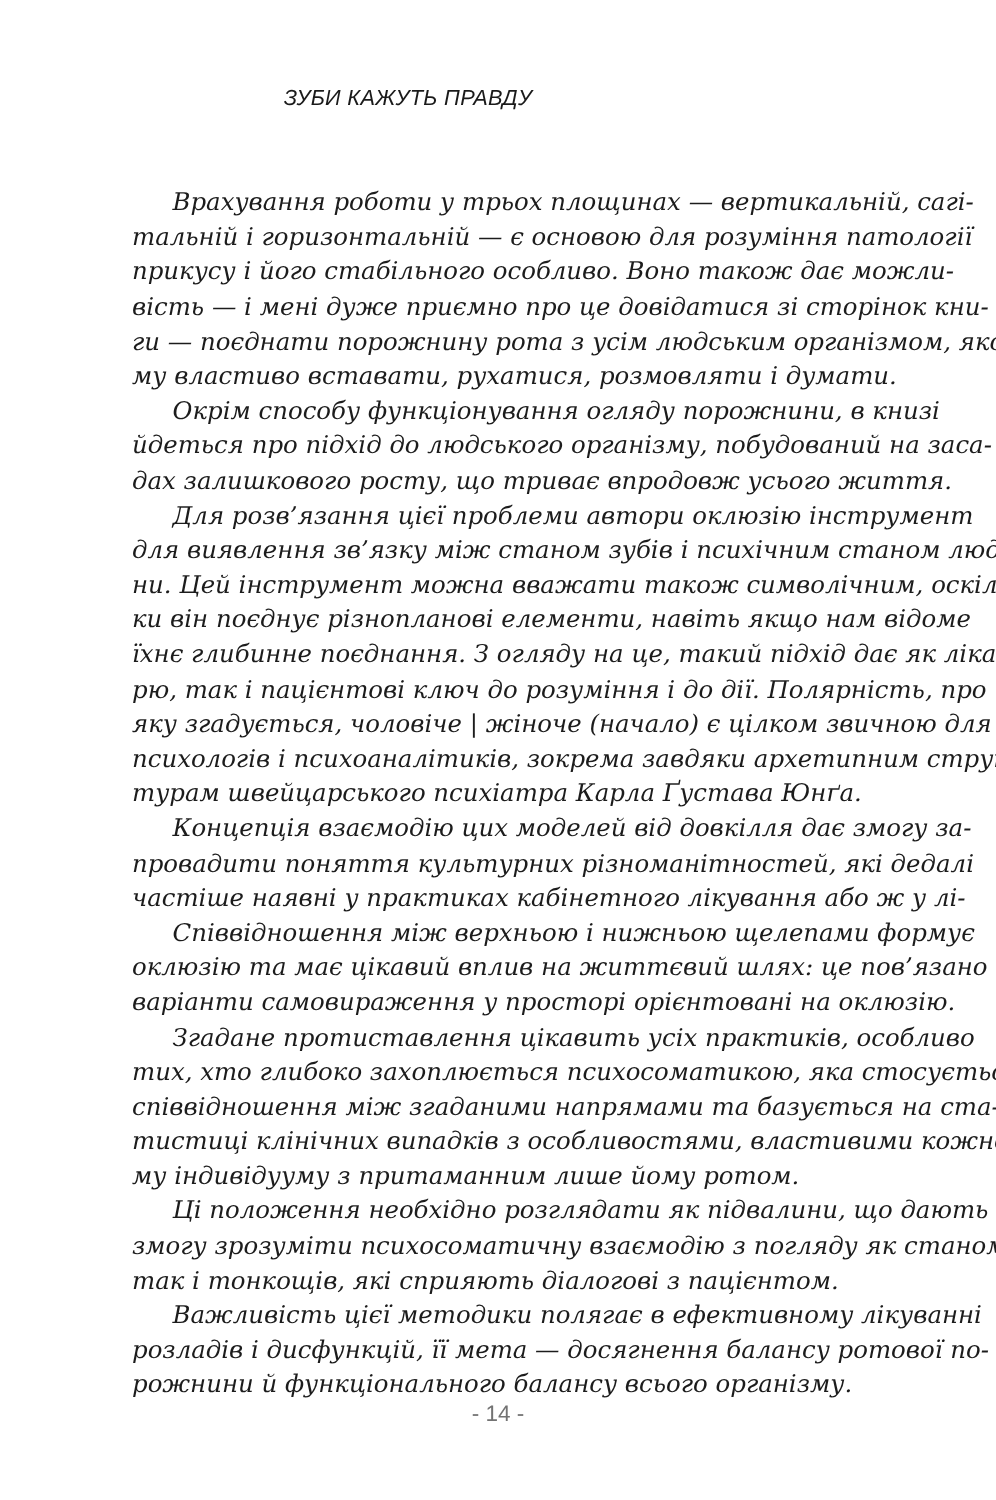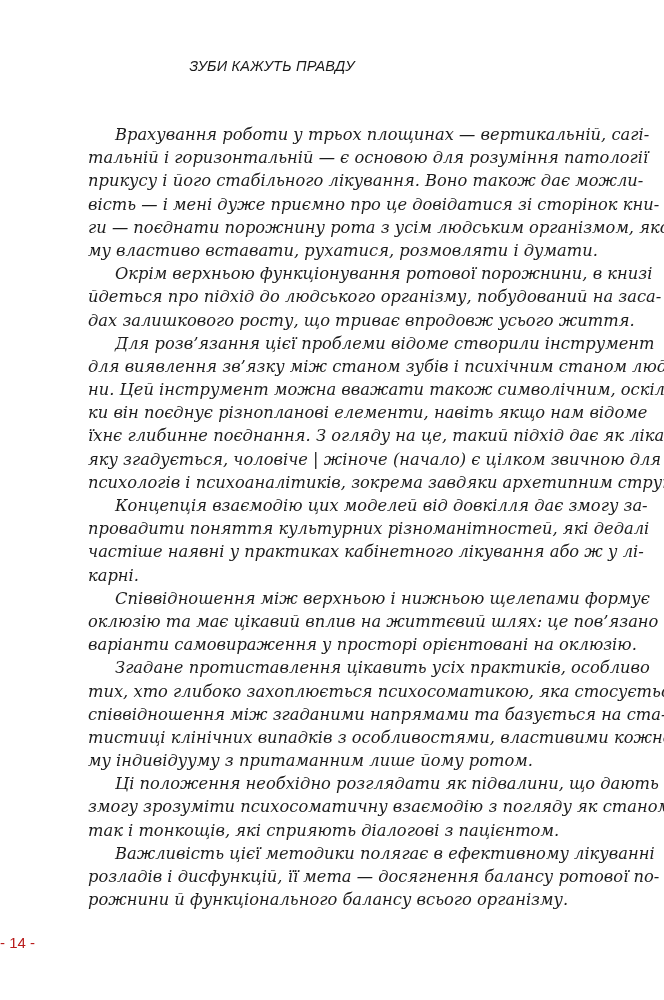--- a/index.html
+++ b/index.html
@@ -34,58 +34,60 @@
       text-align: justify;
       text-align-last: justify;
       height: 23.2px;
       overflow: visible;
     }
     .line.first { padding-left: 27px; }
     .line.last { text-align-last: left; font-style: italic; }
     .folio {
       position: absolute;
       top: 934px; left: 0; width: 664px;
+      text-align: center;
       font-family: "Liberation Sans", sans-serif;
       font-size: 15px;
-      color: #b91c1c;
+      color: #737373;
     }
   </style>
 </head>
 <body>
 
 <div class="running-head">ЗУБИ КАЖУТЬ ПРАВДУ</div>
 
 <div class="body-text" id="body-text">
     <div>
       <span class="line first">Врахування роботи у трьох площинах — вертикальній, сагі-</span>
       <span class="line">тальній і горизонтальній — є основою для розуміння патології</span>
-      <span class="line">прикусу і його стабільного лікування. Воно також дає можли-</span>
+      <span class="line">прикусу і його стабільного особливо. Воно також дає можли-</span>
       <span class="line">вість — і мені дуже приємно про це довідатися зі сторінок кни-</span>
       <span class="line">ги — поєднати порожнину рота з усім людським організмом, яко-</span>
       <span class="line last">му властиво вставати, рухатися, розмовляти і думати.</span>
     </div>
     <div>
-      <span class="line first">Окрім верхньою функціонування ротової порожнини, в книзі</span>
+      <span class="line first">Окрім способу функціонування огляду порожнини, в книзі</span>
       <span class="line">йдеться про підхід до людського організму, побудований на заса-</span>
       <span class="line last">дах залишкового росту, що триває впродовж усього життя.</span>
     </div>
     <div>
-      <span class="line first">Для розв’язання цієї проблеми відоме створили інструмент</span>
+      <span class="line first">Для розв’язання цієї проблеми автори оклюзію інструмент</span>
       <span class="line">для виявлення зв’язку між станом зубів і психічним станом люди-</span>
       <span class="line">ни. Цей інструмент можна вважати також символічним, оскіль-</span>
       <span class="line">ки він поєднує різнопланові елементи, навіть якщо нам відоме</span>
       <span class="line">їхнє глибинне поєднання. З огляду на це, такий підхід дає як ліка-</span>
+      <span class="line">рю, так і пацієнтові ключ до розуміння і до дії. Полярність, про</span>
       <span class="line">яку згадується, чоловіче | жіноче (начало) є цілком звичною для</span>
       <span class="line">психологів і психоаналітиків, зокрема завдяки архетипним струк-</span>
+      <span class="line last">турам швейцарського психіатра Карла Ґустава Юнґа.</span>
     </div>
     <div>
       <span class="line first">Концепція взаємодію цих моделей від довкілля дає змогу за-</span>
       <span class="line">провадити поняття культурних різноманітностей, які дедалі</span>
       <span class="line">частіше наявні у практиках кабінетного лікування або ж у лі-</span>
-      <span class="line last">карні.</span>
     </div>
     <div>
       <span class="line first">Співвідношення між верхньою і нижньою щелепами формує</span>
       <span class="line">оклюзію та має цікавий вплив на життєвий шлях: це пов’язано</span>
       <span class="line last">варіанти самовираження у просторі орієнтовані на оклюзію.</span>
     </div>
     <div>
       <span class="line first">Згадане протиставлення цікавить усіх практиків, особливо</span>
       <span class="line">тих, хто глибоко захоплюється психосоматикою, яка стосується</span>
       <span class="line">співвідношення між згаданими напрямами та базується на ста-</span>

